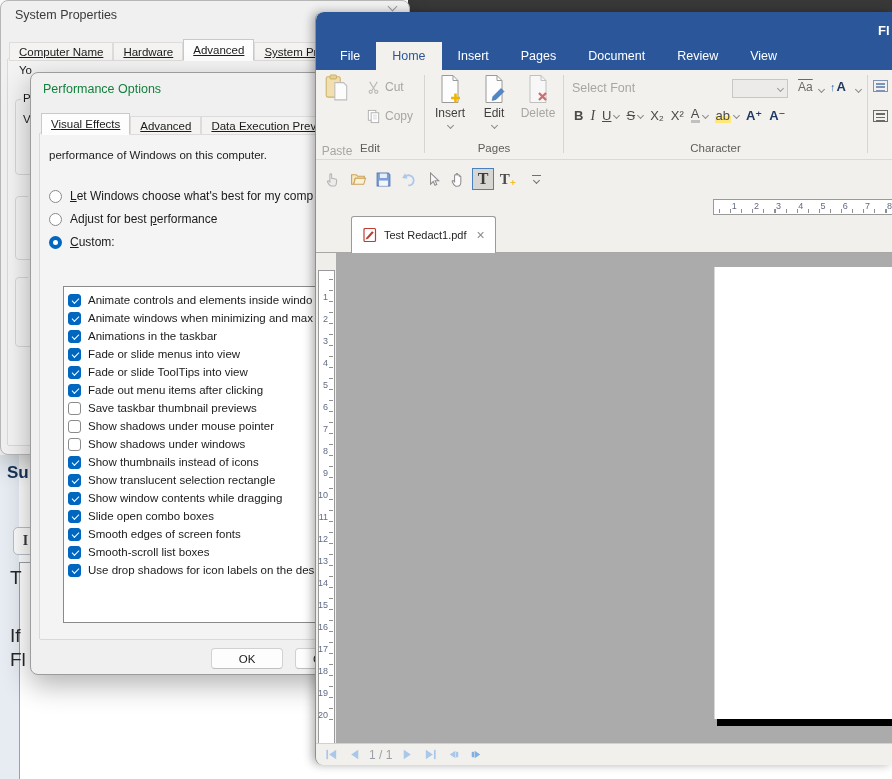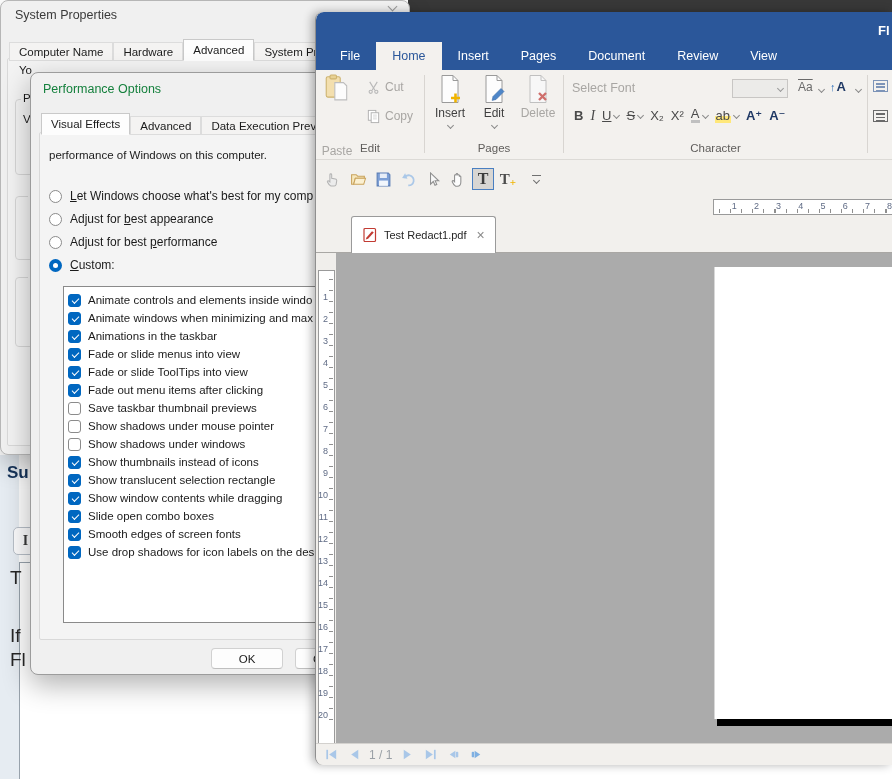--- a/index.html
+++ b/index.html
@@ -23,21 +23,21 @@
   .bgdoc-line.l1{top:112px;} .bgdoc-line.l2{top:170px;} .bgdoc-line.l3{top:194px;}
 
   
   .sysprops{position:absolute;left:0;top:0;width:410px;height:455px;background:#f0f0f0;border:1px solid #b6b6b6;border-radius:8px;
     box-shadow:0 10px 24px rgba(0,0,0,.22);z-index:10;overflow:hidden;}
   .sp-title{position:absolute;left:14px;top:7px;font-size:12.5px;color:#3a3a3a;}
   .sp-chev{position:absolute;left:388px;top:2px;width:7px;height:7px;border-right:1.4px solid #9a9a9a;border-bottom:1.4px solid #9a9a9a;transform:rotate(45deg);}
   .sp-page{position:absolute;left:6px;top:57px;width:396px;height:388px;background:#f3f3f3;border:1px solid #d9d9d9;border-radius:2px;}
   .sp-tabs,.po-tabs{position:absolute;display:flex;align-items:flex-end;}
   .sp-tabs{left:8px;top:38px;}
-  .wtab{height:19px;line-height:18px;padding:0 9px;font-size:11.5px;background:#f4f3f2;border:1px solid #dcdcdc;color:#1b1b1b;white-space:nowrap;}
+  .wtab{height:19px;line-height:18px;padding:0 9px;font-size:11.5px;background:#f4f3f2;border:1px solid #dcdcdc;color:#1b1b1b;white-space:nowrap;text-decoration:underline;}
   .wtab.sel{background:#fdfdfd;height:22px;line-height:21px;border-color:#c9c9c9;position:relative;z-index:2;border-bottom-color:#fdfdfd;}
   .groupbox{position:absolute;border:1px solid #d6d6d6;border-radius:4px;}
   .gb1{left:14px;top:98px;width:376px;height:76px;}
   .gb2{left:14px;top:195px;width:376px;height:64px;}
   .gb3{left:14px;top:276px;width:376px;height:70px;}
   .sp-frag{position:absolute;font-size:11.5px;color:#1b1b1b;background:transparent;}
   .fr-intro{left:18px;top:63px;}
   .fr-g1l{left:20px;top:91px;background:#f3f3f3;padding:0 2px;}
   .fr-g1t{left:22px;top:112px;}
   .fr-g2l{left:27px;top:188px;background:#f3f3f3;padding:0 2px;}
@@ -206,24 +206,20 @@
     <div class="po-desc">
       <div>performance of Windows on this computer.</div>
     </div>
     <div id="perf-radios">
         <div class="rrow">
           <span class="rad"></span>
           <span class="rlbl"><u>L</u>et Windows choose what's best for my comp</span>
         </div>
         <div class="rrow">
           <span class="rad"></span>
-          <span class="rlbl">Adjust for <u>b</u>est appearance</span>
-        </div>
-        <div class="rrow">
-          <span class="rad"></span>
           <span class="rlbl">Adjust for best <u>p</u>erformance</span>
         </div>
         <div class="rrow">
           <span class="rad sel"></span>
           <span class="rlbl"><u>C</u>ustom:</span>
         </div>
       </div>
     <div class="po-list" id="perf-list">
         <div class="cbrow">
           <span class="cb on"></span>
@@ -273,20 +269,24 @@
           <span class="cb on"></span>
           <span class="cblbl">Show window contents while dragging</span>
         </div>
         <div class="cbrow">
           <span class="cb on"></span>
           <span class="cblbl">Slide open combo boxes</span>
         </div>
         <div class="cbrow">
           <span class="cb on"></span>
           <span class="cblbl">Smooth edges of screen fonts</span>
+        </div>
+        <div class="cbrow">
+          <span class="cb on"></span>
+          <span class="cblbl">Smooth-scroll list boxes</span>
         </div>
         <div class="cbrow">
           <span class="cb on"></span>
           <span class="cblbl">Use drop shadows for icon labels on the desk</span>
         </div>
       </div>
     <div class="po-btn ok">OK</div>
     <div class="po-btn cancel">Cancel</div>
   </div>
 

